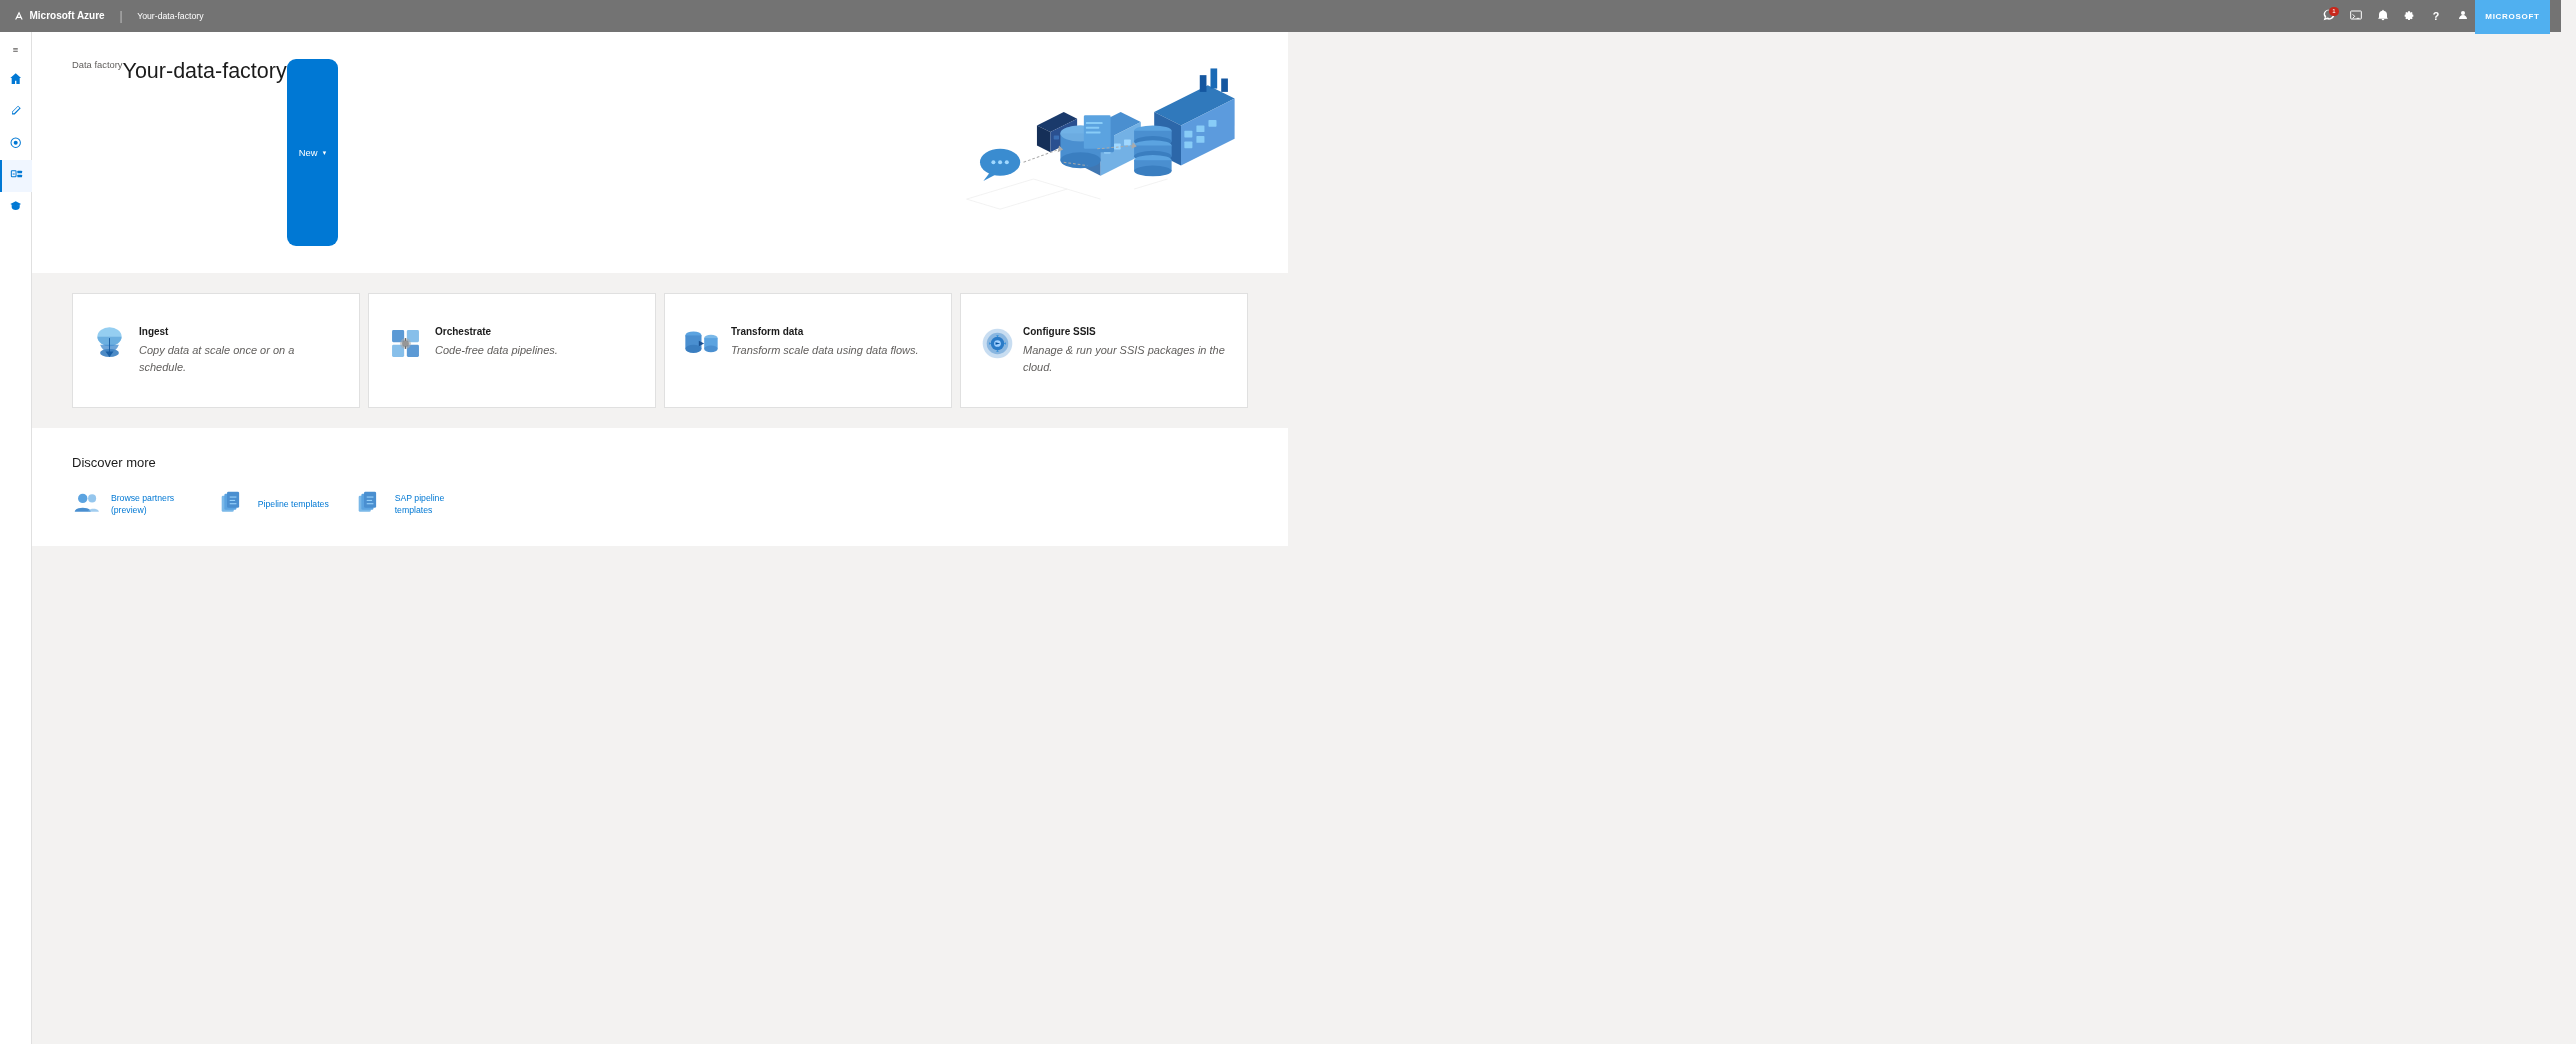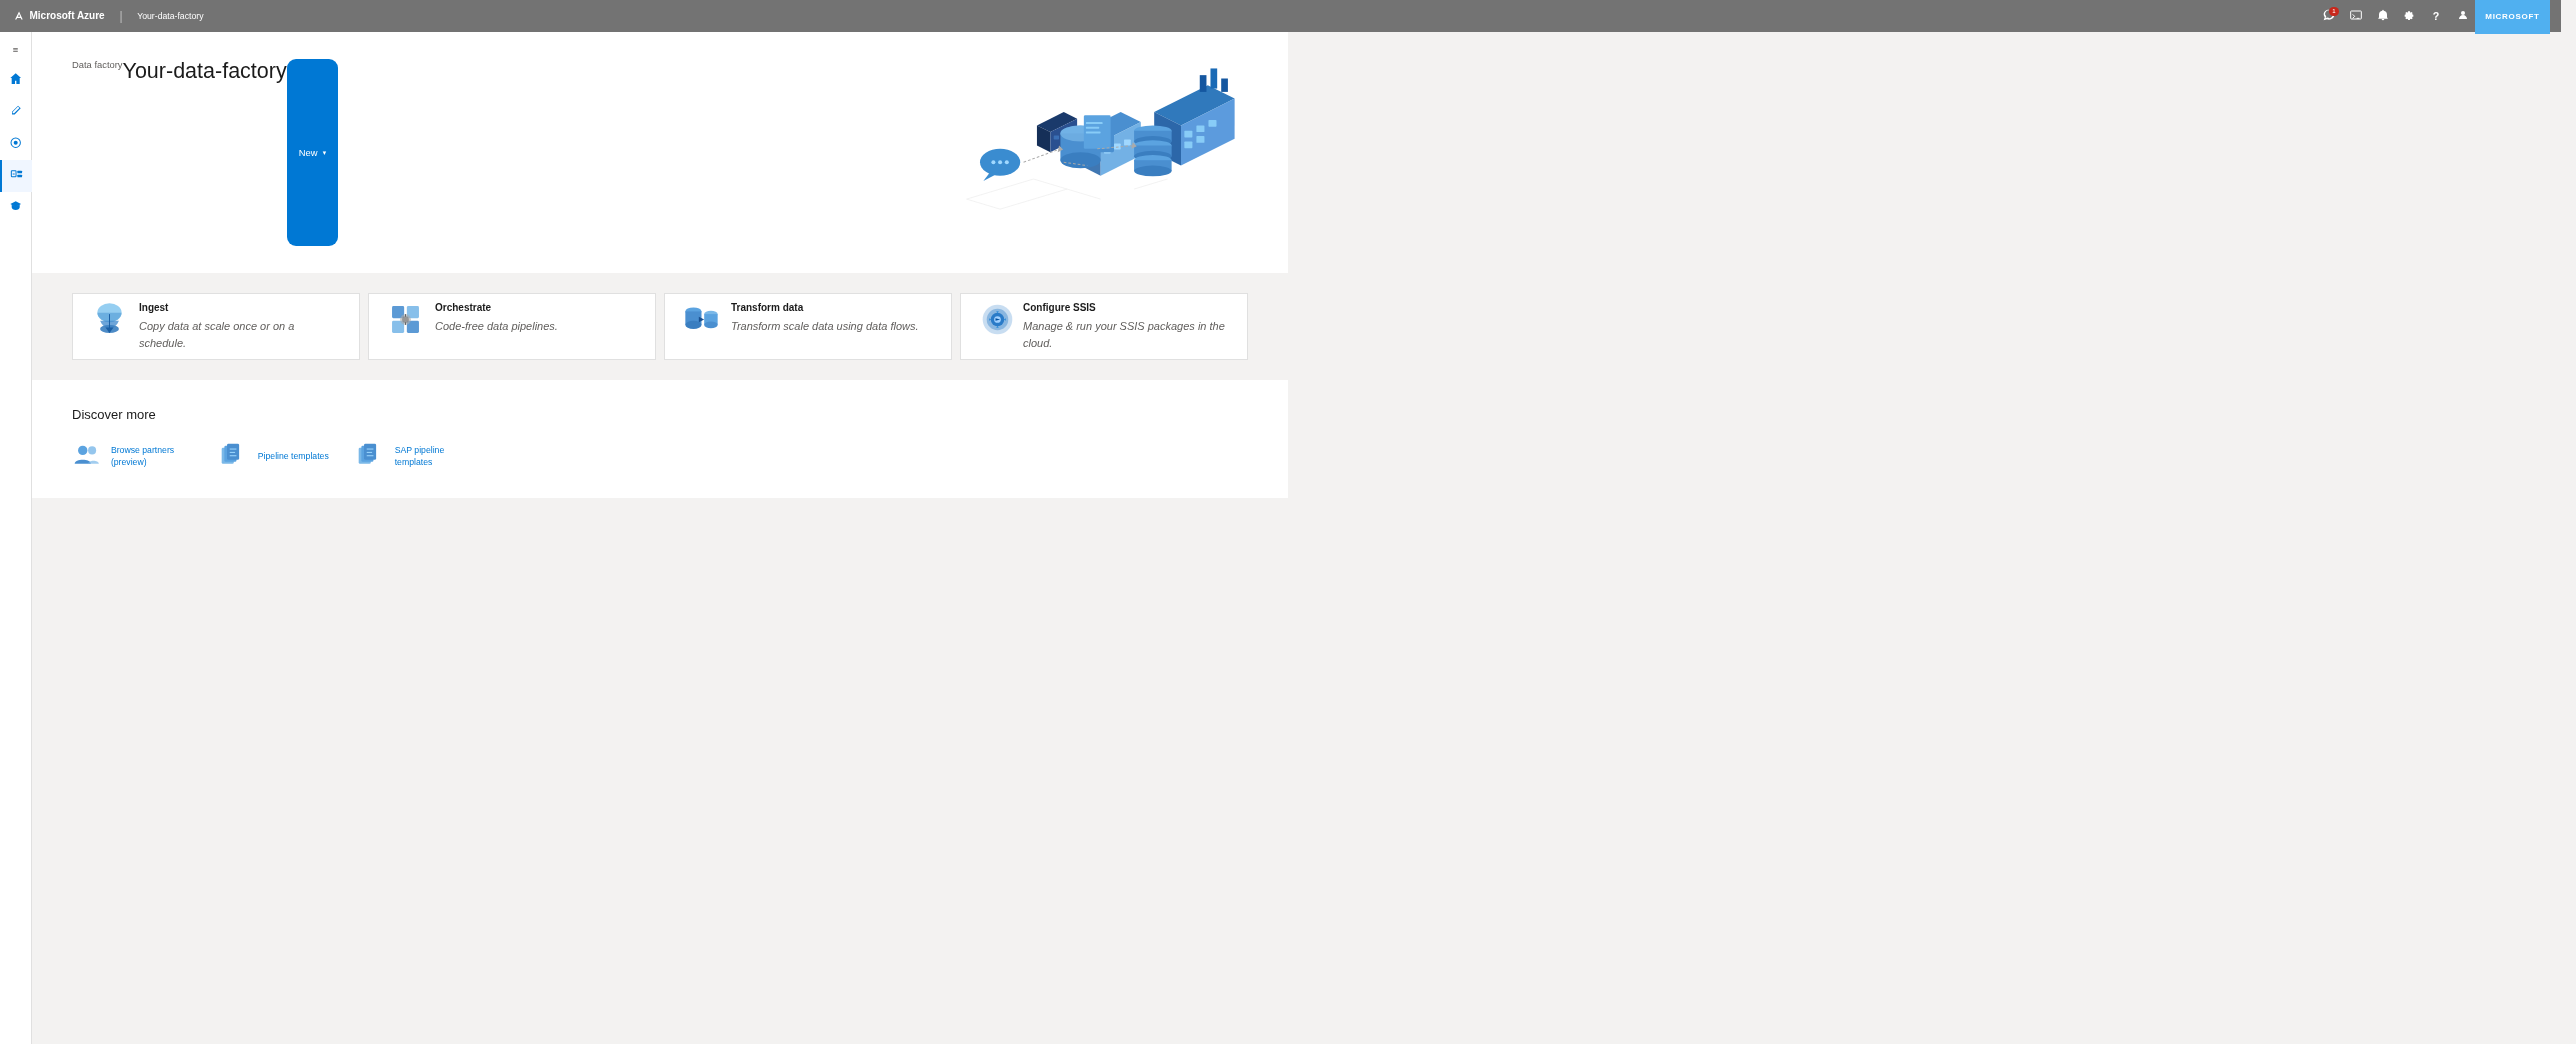--- a/index.html
+++ b/index.html
@@ -189,21 +189,21 @@
     
     .features-row {
       display: flex;
       gap: 0;
       padding: 20px 40px;
       background: #f3f2f1;
     }
     .feature-card {
       background: white;
       border: 0.7px solid #e0e0e0;
-      padding: 8px 19px;
+      padding: 32px 19px;
       display: flex;
       align-items: flex-start;
       gap: 12px;
       flex: 1;
       margin-right: 8px;
       cursor: pointer;
     }
     .feature-card:last-child { margin-right: 0; gap: 8px; }
     .feature-icon {
       width: 35px;

